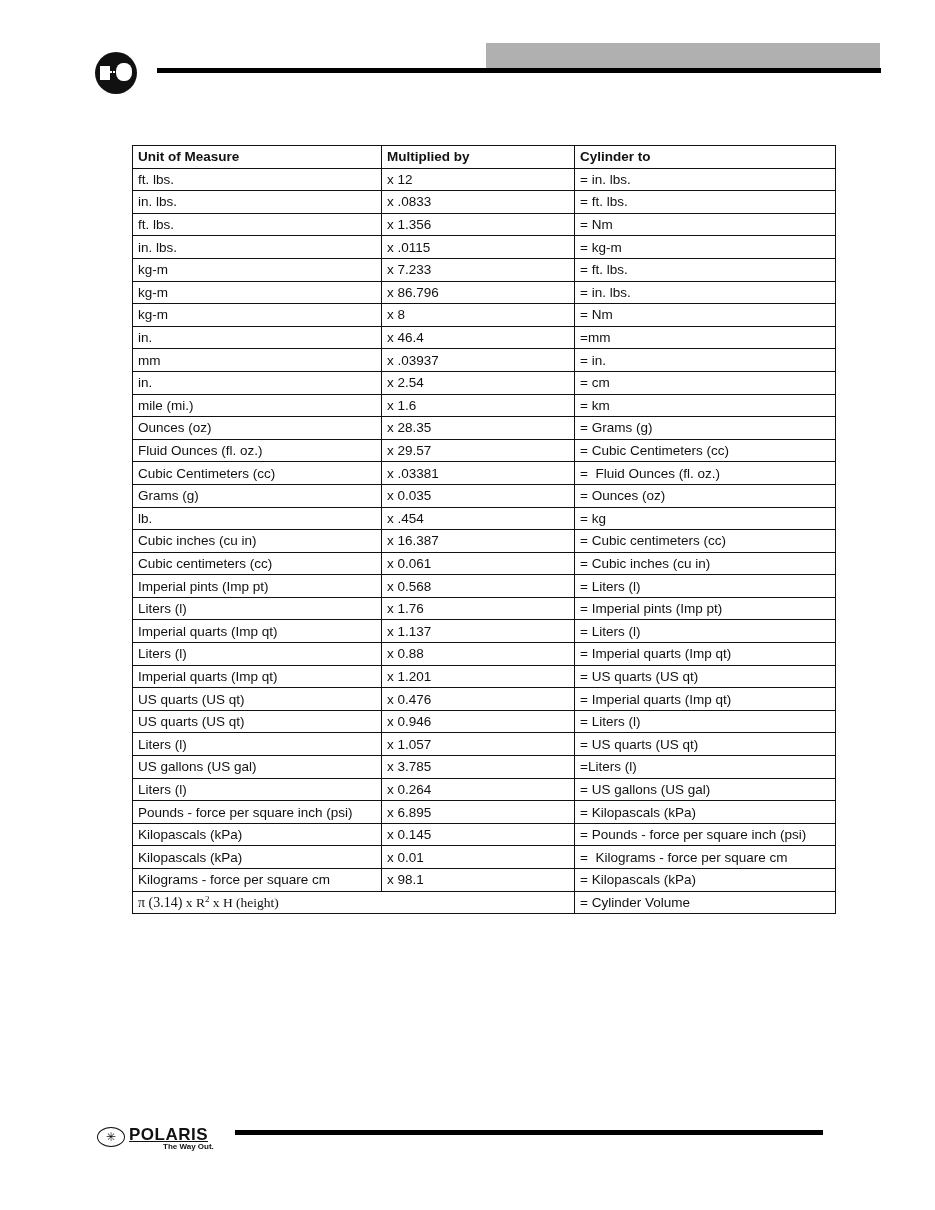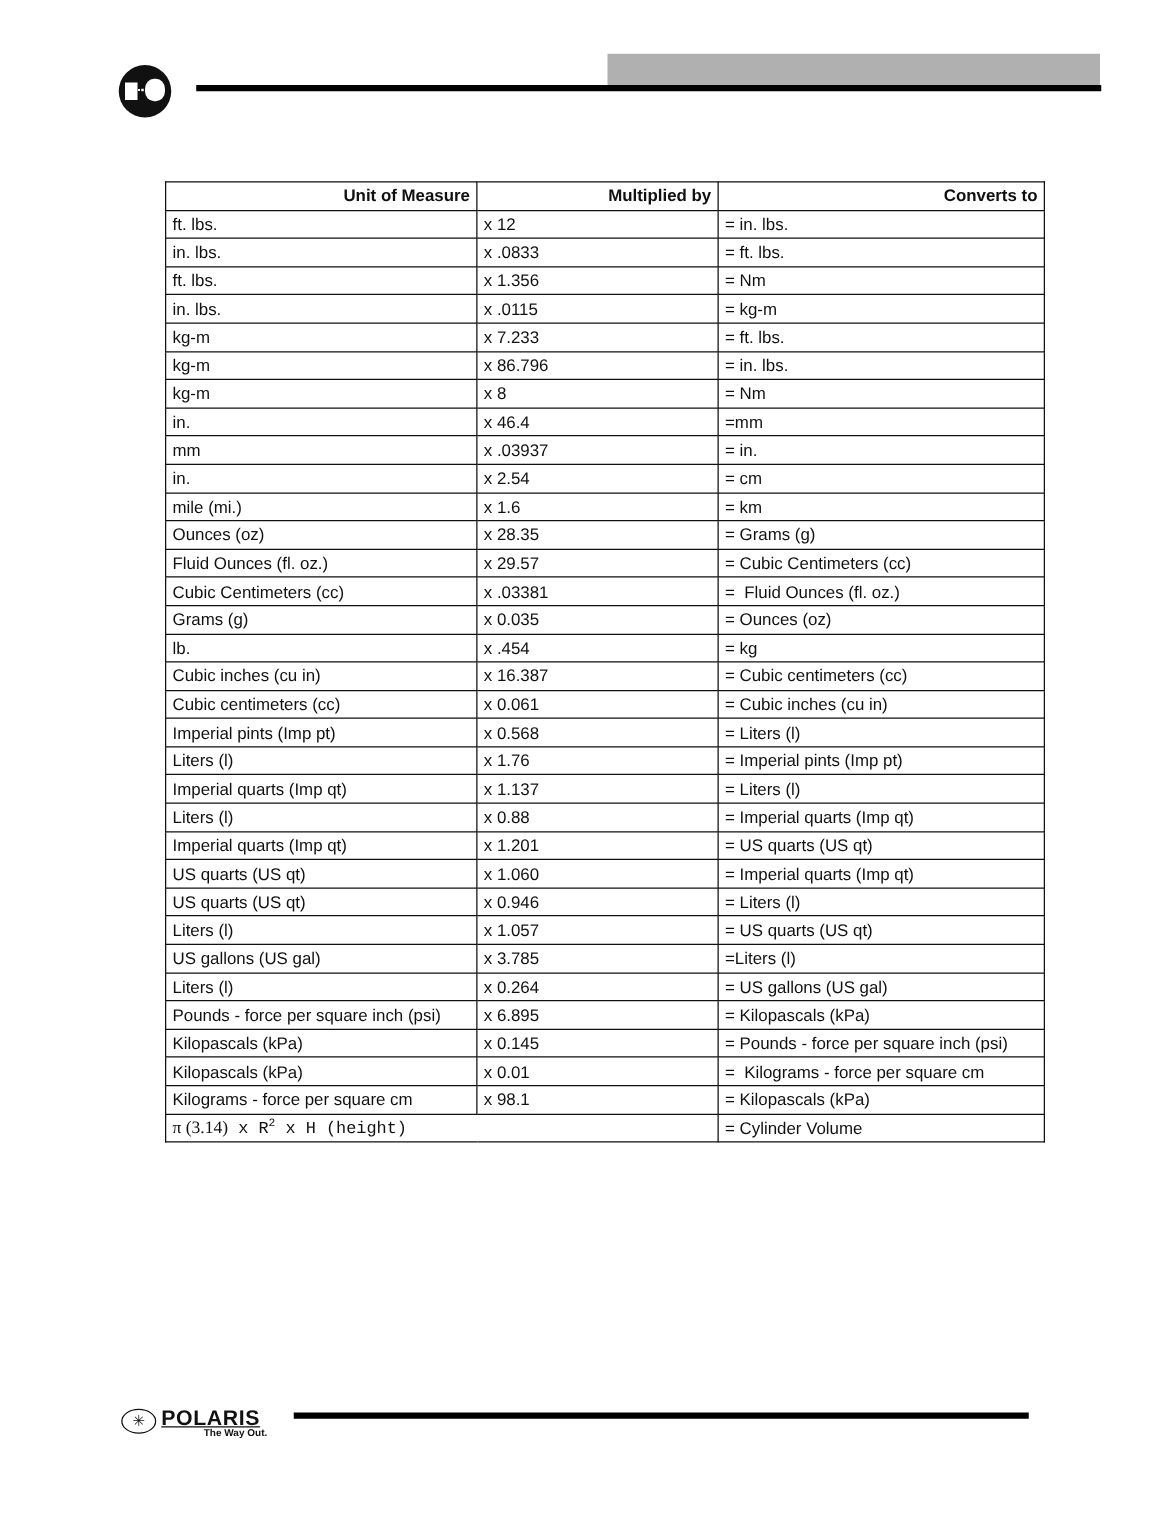--- a/index.html
+++ b/index.html
@@ -10,25 +10,25 @@
   .header-logo .doc { position:absolute; left:5px; top:14px; width:10px; height:14px; background:#fff; }
   .header-logo .dots { position:absolute; left:15px; top:19px; width:8px; border-top:2px dotted #fff; }
   .header-logo .blob { position:absolute; left:21px; top:11px; width:16px; height:18px; border-radius:45%; background:#fff; }
   .header-tab { position:absolute; left:486px; top:43px; width:394px; height:26px; background:#b0b0b0; }
   .header-rule { position:absolute; left:157px; top:68px; width:724px; height:5px; background:#000; }
 
   table.conv { position:absolute; left:132px; top:145px; width:703px; border-collapse:collapse;
                font-size:13.5px; table-layout:fixed; }
   table.conv th, table.conv td { border:1.5px solid #111; height:21.6px; padding:0 5px; text-align:left;
                white-space:nowrap; overflow:hidden; }
-  table.conv th { font-weight:bold; text-align:right; font-size:13.5px;margin-top:42px; }
+  table.conv th { font-weight:bold; text-align:left; font-size:13.5px;margin-top:42px; }
   col.c1 { width:249px; } col.c2 { width:193px; } col.c3 { width:261px; }
   .formula { font-family:"Liberation Serif", serif; font-size:14px; }
   .formula sup { font-size:9px; vertical-align:5px; }
-  .sans { font-family:Liberation Mono, monospace; font-size:13.5px;margin-top:36px; }
+  .sans { font-family:Liberation Serif, serif; font-size:13.5px;margin-top:36px; }
 
   .footer-logo { position:absolute; left:97px; top:1125px; width:130px; height:28px; }
   .compass { position:absolute; left:0; top:2px; width:26px; height:18px; border:1.5px solid #111;
              border-radius:50%; text-align:center; font-size:12px; line-height:18px; }
   .brand { position:absolute; left:32px; top:0; font-weight:bold; font-size:17px; letter-spacing:0.5px;text-decoration:underline; }
   .tagline { position:absolute; left:66px; top:17px; font-size:8px; font-weight:bold; }
   .footer-rule { position:absolute; left:235px; top:1130px; width:588px; height:5px; background:#000; }
 </style>
 </head>
 <body>
@@ -44,21 +44,21 @@
 <table class="conv">
   <colgroup>
       <col class="c1">
       <col class="c2">
       <col class="c3">
     </colgroup>
   <thead>
     <tr>
       <th>Unit of Measure</th>
       <th>Multiplied by</th>
-      <th>Converts to</th>
+      <th>Cylinder to</th>
     </tr>
   </thead>
   <tbody id="rows">
     <tr>
         <td>ft. lbs.</td>
         <td>x 12</td>
         <td>= in. lbs.</td>
       </tr>
     <tr>
         <td>in. lbs.</td>
@@ -165,21 +165,21 @@
         <td>x 0.88</td>
         <td>= Imperial quarts (Imp qt)</td>
       </tr>
     <tr>
         <td>Imperial quarts (Imp qt)</td>
         <td>x 1.201</td>
         <td>= US quarts (US qt)</td>
       </tr>
     <tr>
         <td>US quarts (US qt)</td>
-        <td>x 1.060</td>
+        <td>x 0.476</td>
         <td>= Imperial quarts (Imp qt)</td>
       </tr>
     <tr>
         <td>US quarts (US qt)</td>
         <td>x 0.946</td>
         <td>= Liters (l)</td>
       </tr>
     <tr>
         <td>Liters (l)</td>
         <td>x 1.057</td>

